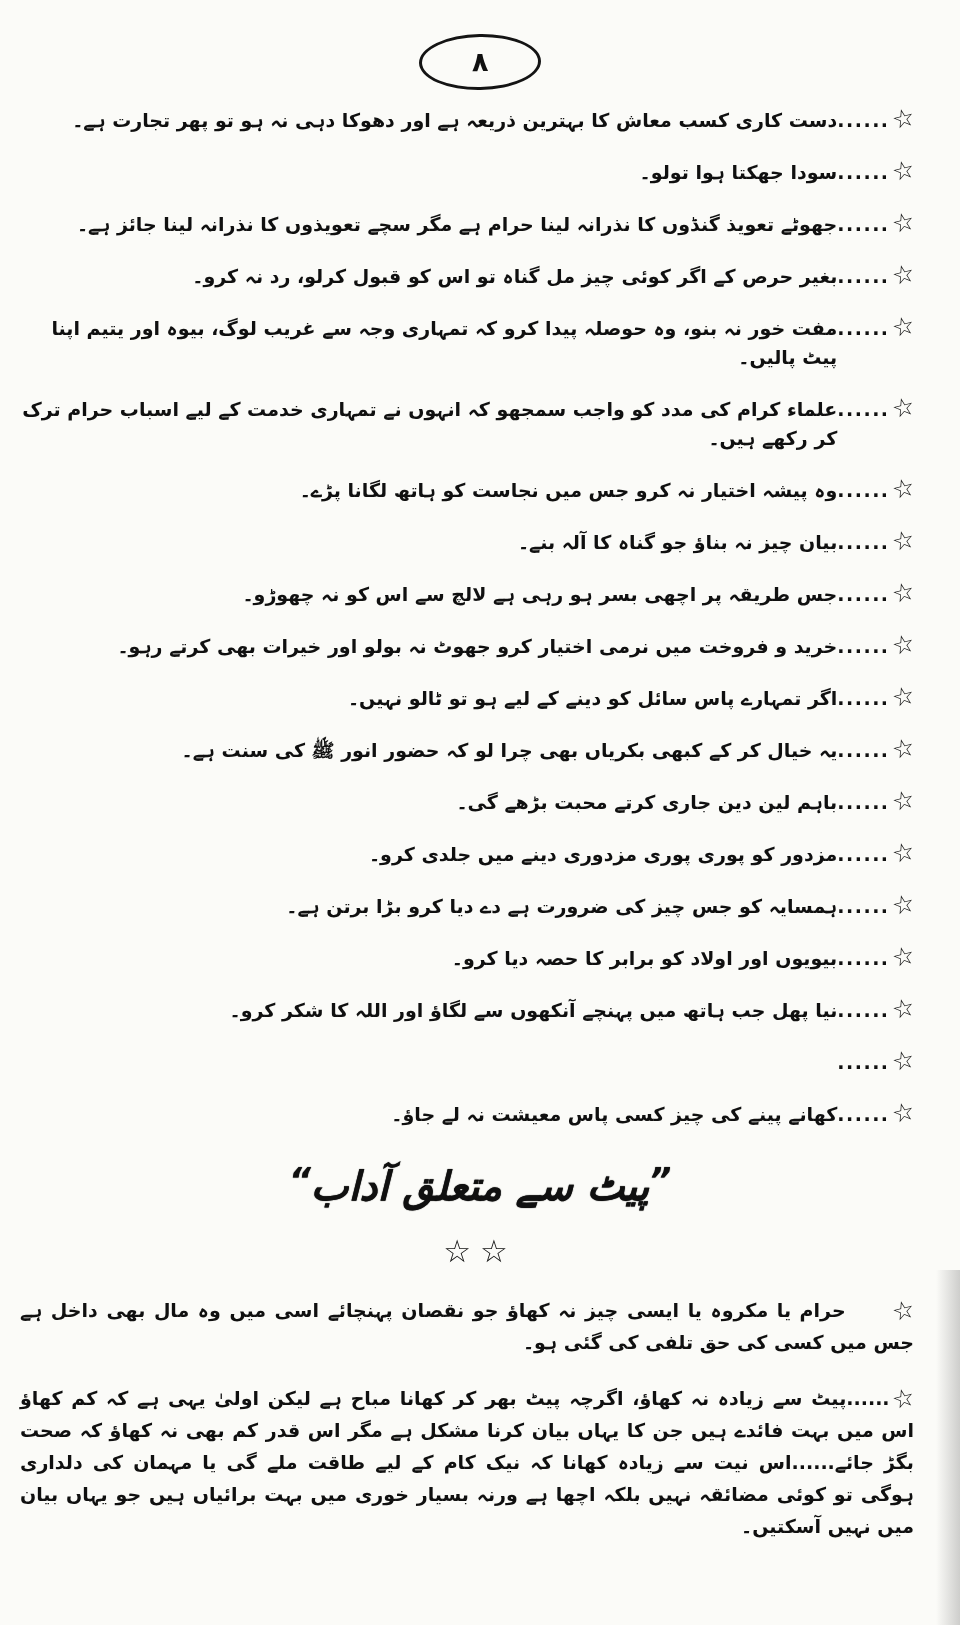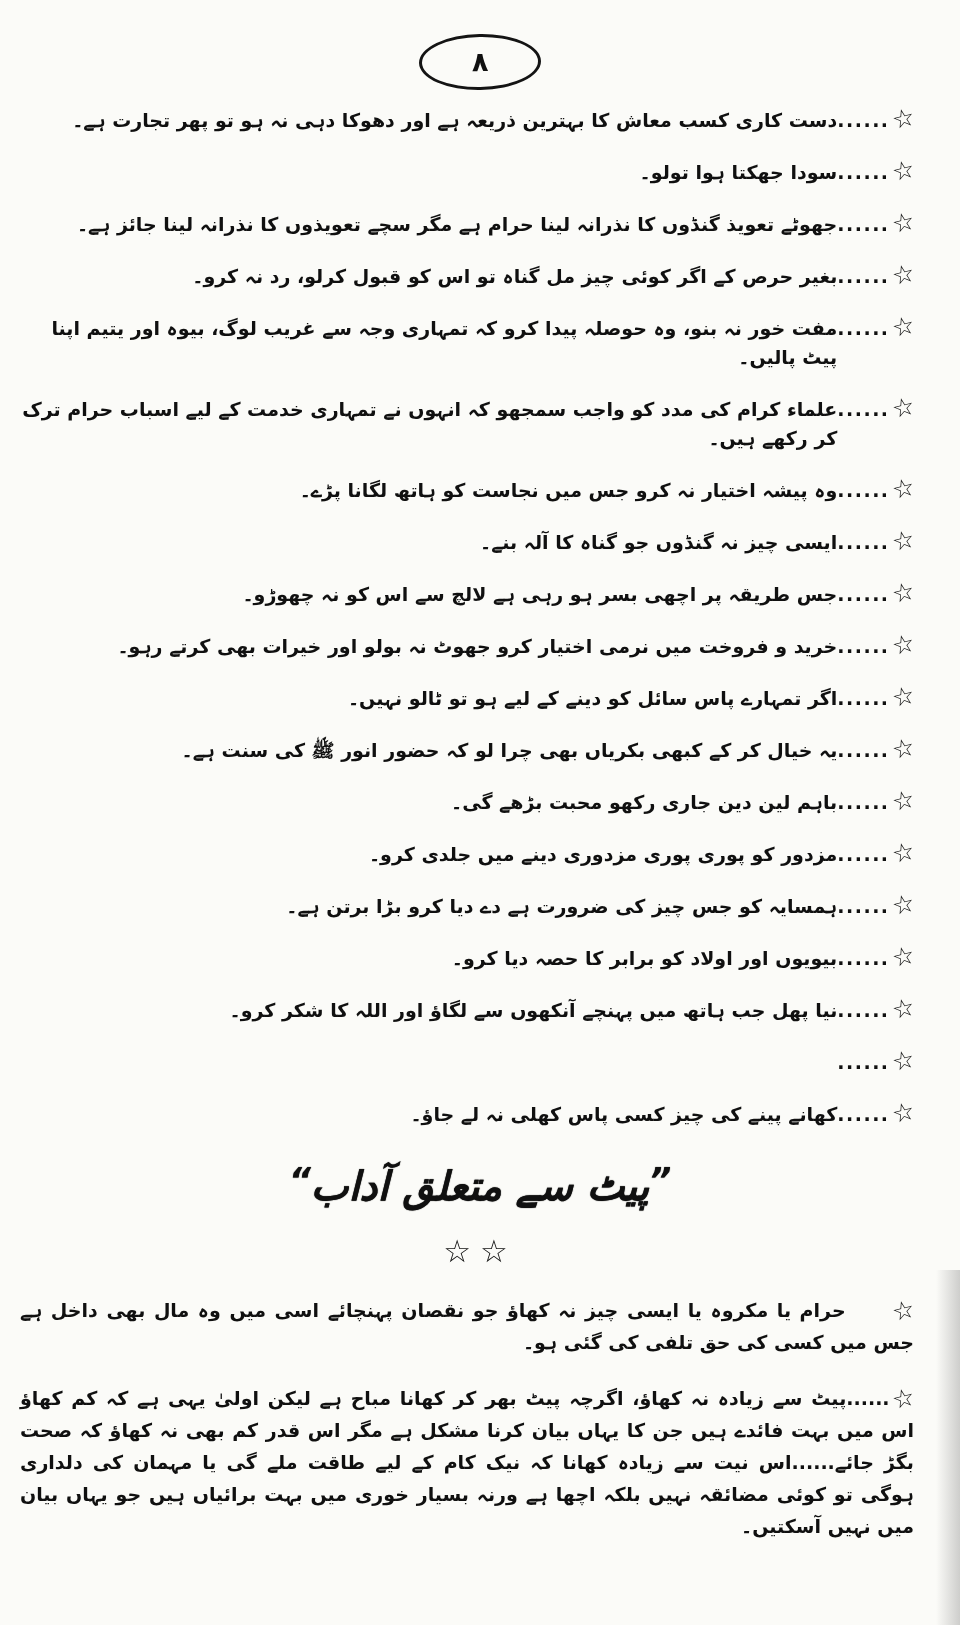--- a/index.html
+++ b/index.html
@@ -109,21 +109,21 @@
         <span class="btext">علماء کرام کی مدد کو واجب سمجھو کہ انہوں نے تمہاری خدمت کے لیے اسباب حرام ترک کر رکھے ہیں۔</span>
       </div>
       <div class="bullet-row">
         <span class="star">☆</span>
         <span class="dots">......</span>
         <span class="btext">وہ پیشہ اختیار نہ کرو جس میں نجاست کو ہاتھ لگانا پڑے۔</span>
       </div>
       <div class="bullet-row">
         <span class="star">☆</span>
         <span class="dots">......</span>
-        <span class="btext">ایسی چیز نہ گنڈوں جو گناہ کا آلہ بنے۔</span>
+        <span class="btext">بیان چیز نہ بناؤ جو گناہ کا آلہ بنے۔</span>
       </div>
       <div class="bullet-row">
         <span class="star">☆</span>
         <span class="dots">......</span>
         <span class="btext">جس طریقہ پر اچھی بسر ہو رہی ہے لالچ سے اس کو نہ چھوڑو۔</span>
       </div>
       <div class="bullet-row">
         <span class="star">☆</span>
         <span class="dots">......</span>
         <span class="btext">خرید و فروخت میں نرمی اختیار کرو جھوٹ نہ بولو اور خیرات بھی کرتے رہو۔</span>
@@ -134,21 +134,21 @@
         <span class="btext">اگر تمہارے پاس سائل کو دینے کے لیے ہو تو ٹالو نہیں۔</span>
       </div>
       <div class="bullet-row">
         <span class="star">☆</span>
         <span class="dots">......</span>
         <span class="btext">یہ خیال کر کے کبھی بکریاں بھی چرا لو کہ حضور انور ﷺ کی سنت ہے۔</span>
       </div>
       <div class="bullet-row">
         <span class="star">☆</span>
         <span class="dots">......</span>
-        <span class="btext">باہم لین دین جاری رکھو محبت بڑھے گی۔</span>
+        <span class="btext">باہم لین دین جاری کرتے محبت بڑھے گی۔</span>
       </div>
       <div class="bullet-row">
         <span class="star">☆</span>
         <span class="dots">......</span>
         <span class="btext">مزدور کو پوری پوری مزدوری دینے میں جلدی کرو۔</span>
       </div>
       <div class="bullet-row">
         <span class="star">☆</span>
         <span class="dots">......</span>
         <span class="btext">ہمسایہ کو جس چیز کی ضرورت ہے دے دیا کرو بڑا برتن ہے۔</span>
@@ -163,21 +163,21 @@
         <span class="dots">......</span>
         <span class="btext">نیا پھل جب ہاتھ میں پہنچے آنکھوں سے لگاؤ اور اللہ کا شکر کرو۔</span>
       </div>
       <div class="bullet-row">
         <span class="star">☆</span>
         <span class="dots">......</span>
       </div>
       <div class="bullet-row">
         <span class="star">☆</span>
         <span class="dots">......</span>
-        <span class="btext">کھانے پینے کی چیز کسی پاس کھلی نہ لے جاؤ۔</span>
+        <span class="btext">کھانے پینے کی چیز کسی پاس معیشت نہ لے جاؤ۔</span>
       </div>
     </div>
 
   <div class="heading-wrap">
     <span class="quote">”</span><span>پیٹ سے متعلق آداب</span><span class="quote">“</span>
   </div>
 
   <div class="divider-stars">☆☆</div>
 
   <div class="section">

